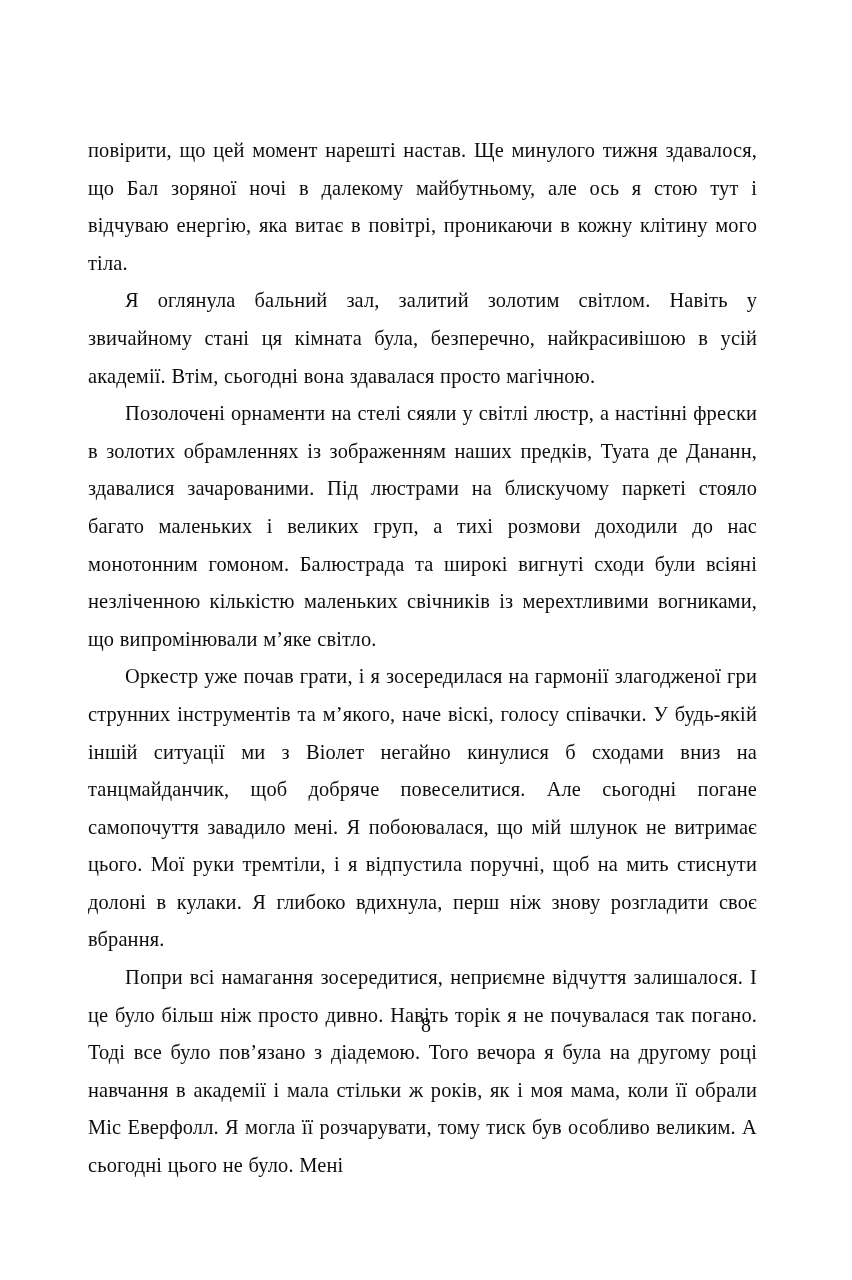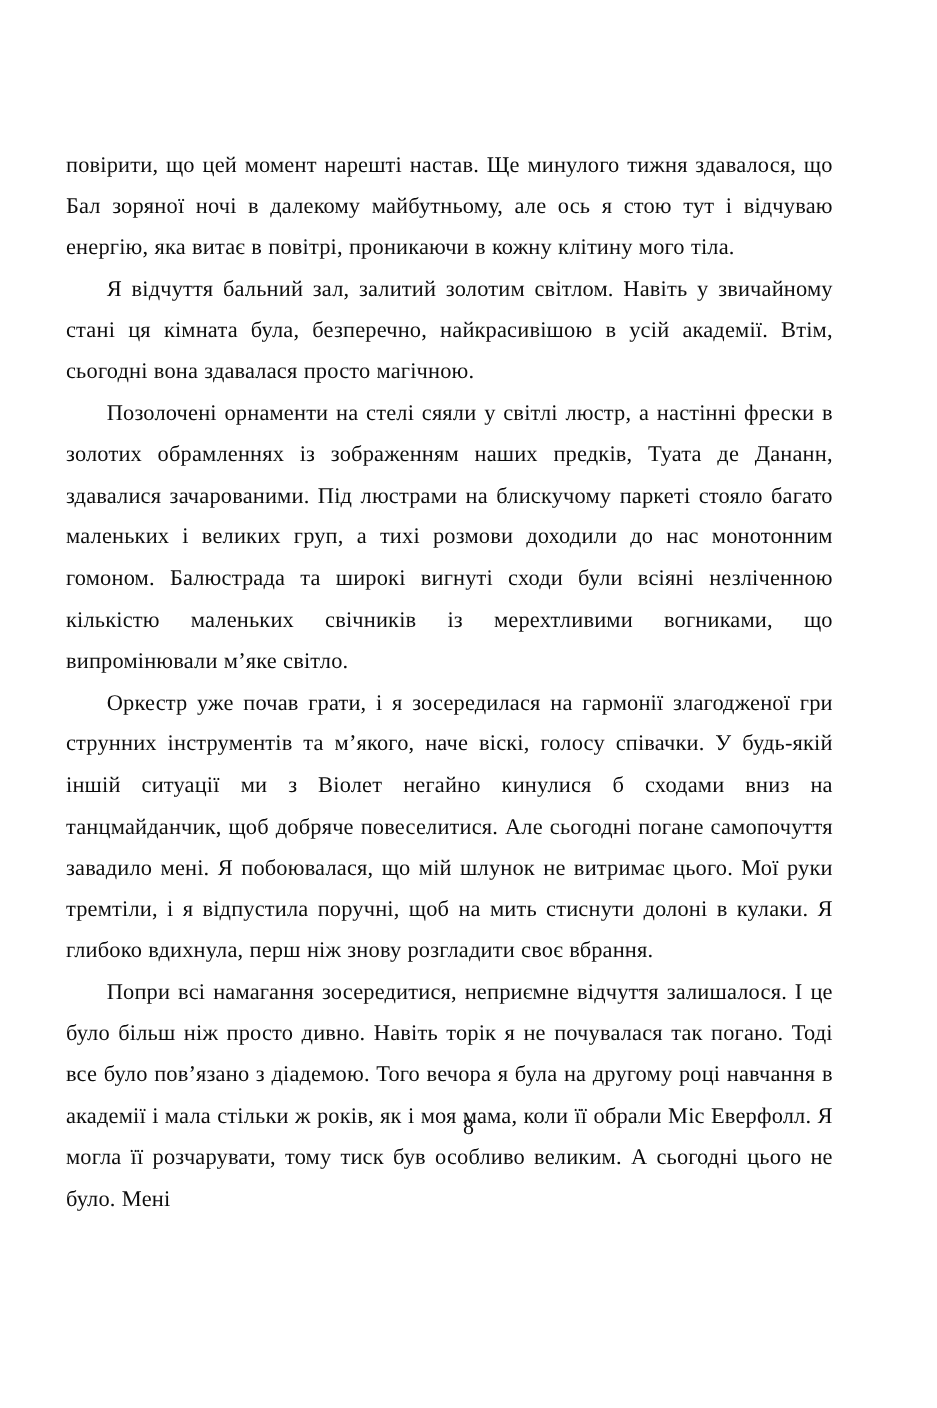--- a/index.html
+++ b/index.html
@@ -12,21 +12,21 @@
     height: 1280px;
     overflow: hidden;
     font-family: "Liberation Serif", "DejaVu Serif", serif;
     color: #0d0d0d;
   }
   .page {
     position: relative;
     width: 852px;
     height: 1075px;
     box-sizing: border-box;
-    padding: 132px 95px 0 60px;
+    padding: 132px 95px 0 88px;
   }
   .body-text {
     font-size: 20.4px;
     line-height: 37.6px;
     text-align: justify;
     text-justify: inter-word;
     letter-spacing: 0.15px;
     word-spacing: 0.4px;
     -webkit-font-smoothing: antialiased;
   }
@@ -48,19 +48,19 @@
     font-family: "Liberation Serif", "DejaVu Serif", serif;
     color: #0d0d0d;
   }
 </style>
 </head>
 <body>
 
 <div class="page">
   <div class="body-text">
     <p>повірити, що цей момент нарешті настав. Ще минулого тижня здавалося, що Бал зоряної ночі в далекому майбутньому, але ось я стою тут і відчуваю енергію, яка витає в повітрі, проникаючи в кожну клітину мого тіла.</p>
-    <p class="indent">Я відчуття бальний зал, залитий золотим світлом. Навіть у звичайному стані ця кімната була, безперечно, найкрасивішою в усій академії. Втім, сьогодні вона здавалася просто магічною.</p>
+    <p class="indent">Я оглянула бальний зал, залитий золотим світлом. Навіть у звичайному стані ця кімната була, безперечно, найкрасивішою в усій академії. Втім, сьогодні вона здавалася просто магічною.</p>
     <p class="indent">Позолочені орнаменти на стелі сяяли у світлі люстр, а настінні фрески в золотих обрамленнях із зображенням наших предків, Туата де Дананн, здавалися зачарованими. Під люстрами на блискучому паркеті стояло багато маленьких і великих груп, а тихі розмови доходили до нас монотонним гомоном. Балюстрада та широкі вигнуті сходи були всіяні незліченною кількістю маленьких свічників із мерехтливими вогниками, що випромінювали м’яке світло.</p>
     <p class="indent">Оркестр уже почав грати, і я зосередилася на гармонії злагодженої гри струнних інструментів та м’якого, наче віскі, голосу співачки. У будь-якій іншій ситуації ми з Віолет негайно кинулися б сходами вниз на танцмайданчик, щоб добряче повеселитися. Але сьогодні погане самопочуття завадило мені. Я побоювалася, що мій шлунок не витримає цього. Мої руки тремтіли, і я відпустила поручні, щоб на мить стиснути долоні в кулаки. Я глибоко вдихнула, перш ніж знову розгладити своє вбрання.</p>
     <p class="indent">Попри всі намагання зосередитися, неприємне відчуття залишалося. І це було більш ніж просто дивно. Навіть торік я не почувалася так погано. Тоді все було пов’язано з діадемою. Того вечора я була на другому році навчання в академії і мала стільки ж років, як і моя мама, коли її обрали Міс Еверфолл. Я могла її розчарувати, тому тиск був особливо великим. А сьогодні цього не було. Мені</p>
   </div>
   <div class="page-number">8</div>
 </div>
 
 </body></html>

